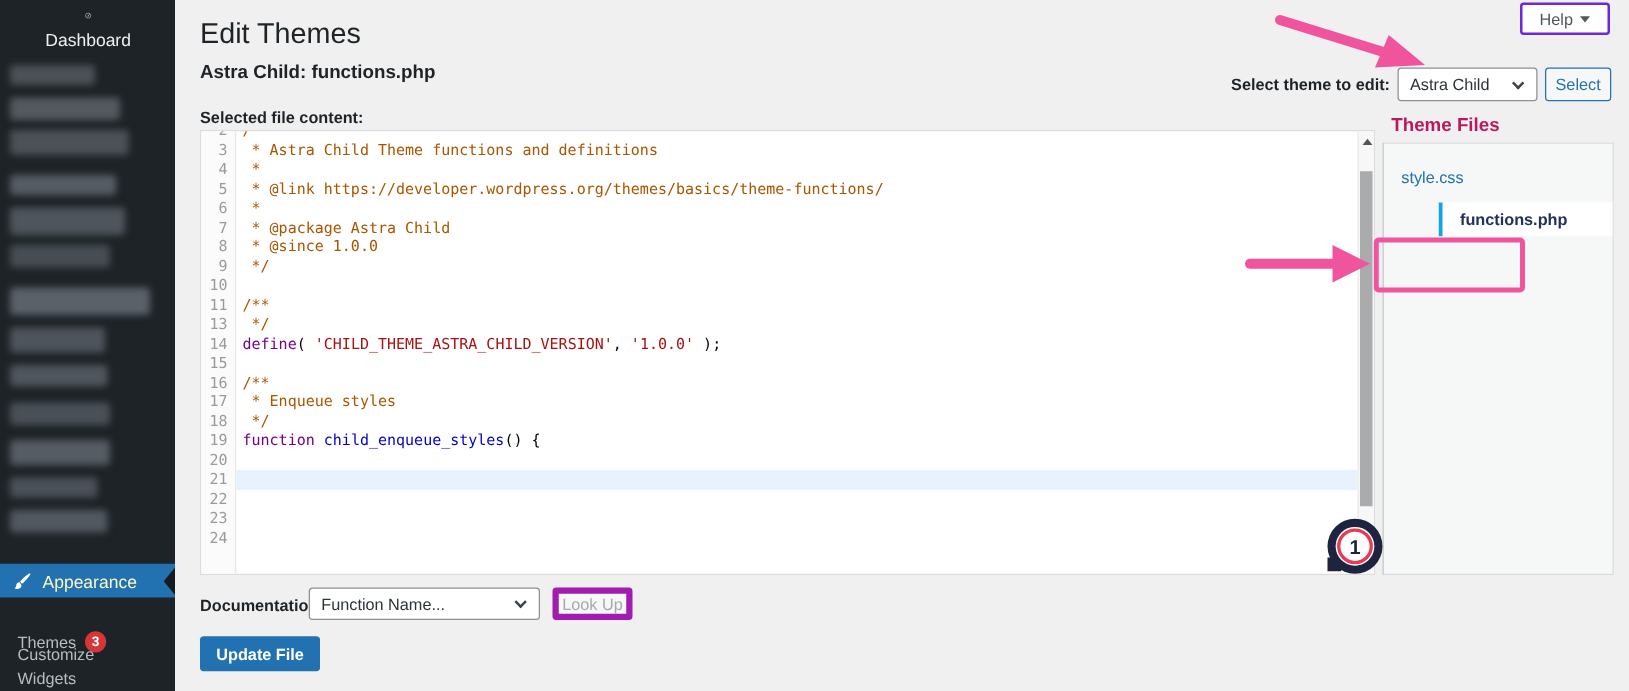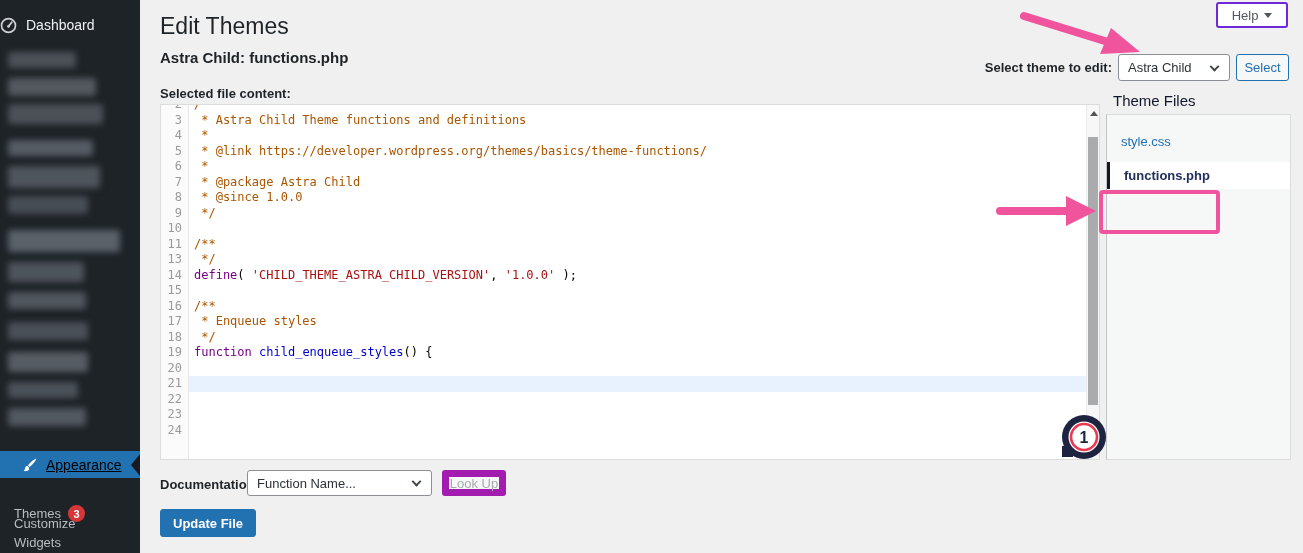--- a/index.html
+++ b/index.html
@@ -2,23 +2,23 @@
 <html><head>
 <meta charset="utf-8">
 <style>
   * { margin:0; padding:0; box-sizing:border-box; }
   html,body { width:1303px; height:553px; }
   body { font-family:"Liberation Sans", sans-serif; background:#f0f0f1; overflow:hidden; }
   #app { position:relative; width:1303px; height:553px; background:#f0f0f1; overflow:hidden; }
 
   
   .sidebar { position:absolute; left:0; top:0; width:140px; height:553px; background:#1d2327; }
-  .menu-item-top { position:absolute; left:0; top:10px; width:130px; height:30px; display:flex; align-items:center; gap:9px; color:#f0f0f1; font-size:14px; }
+  .menu-item-top { position:absolute; left:0; top:10px; width:130px; height:30px; display:flex; align-items:center; gap:9px; padding-left:11px; color:#f0f0f1; font-size:14px;flex-direction:column; }
   .blurbar { position:absolute; left:8px; border-radius:3px; filter:blur(3px); }
-  .appearance { position:absolute; left:0; top:451px; width:140px; height:27px; background:#2271b1; display:flex; align-items:center; gap:8px; padding-left:22px; color:#000000; font-size:14px;text-decoration:underline; }
+  .appearance { position:absolute; left:0; top:451px; width:140px; height:27px; background:#2271b1; display:flex; align-items:center; gap:8px; padding-left:10px; color:#fef9c3; font-size:14px; }
   .appearance .cur-arrow { position:absolute; right:0; top:50%; transform:translateY(-50%); width:0; height:0; border-top:11px solid transparent; border-bottom:11px solid transparent; border-right:9px solid #171b1f; }
   .submenu-item { position:absolute; left:14px; color:#b8bdc2; font-size:13px; display:flex; align-items:center; gap:7px; }
   .badge-count { display:inline-flex; align-items:center; justify-content:center; min-width:17px; height:17px; border-radius:50%; background:#d63638; color:#fff; font-size:11px; font-weight:bold; }
 
   
   .help-tab { position:absolute; left:1216px; top:2px; width:72px; height:26px; background:#fff; border:2px solid #6d28d9; border-radius:3px; display:flex; align-items:center; justify-content:center; gap:6px; font-size:13px; color:#50575e; }
   .help-caret { width:0; height:0; border-left:4px solid transparent; border-right:4px solid transparent; border-top:5px solid #50575e; margin-top:1px; }
   .page-title { position:absolute; left:160px; top:13px; font-size:23px; font-weight:400; color:#1d2327; }
   .file-subtitle { position:absolute; left:160px; top:49px; font-size:15px; font-weight:bold; color:#1d2327; }
   .theme-select-label { position:absolute; left:960px; top:60px; width:152px; text-align:right; font-size:13px; font-weight:bold; color:#1d2327; }
@@ -35,31 +35,31 @@
   .cm-line { display:flex; height:15.5px; }
   .ln { width:28px; padding-right:7px; text-align:right; color:#9a9a9a; flex:none; }
   .cd { flex:1; padding-left:5px; white-space:pre; color:#000; }
   .cm-line.active .cd { background:#e8f2ff; }
   .t-c { color:#aa5500; } .t-k { color:#770088; } .t-d { color:#0000cc; } .t-s { color:#aa1111; } .t-p { color:#000; }
   .ed-scroll { position:absolute; right:0; top:0; bottom:0; width:13px; background:#f7f7f8; border-left:1px solid #ececec; }
   .ed-scroll .up { position:absolute; top:6px; left:3px; width:0; height:0; border-left:4px solid transparent; border-right:4px solid transparent; border-bottom:5px solid #555; }
   .ed-scroll .thumb { position:absolute; top:32px; height:268px; left:1px; width:10px; background:#a9abad; }
 
   
-  .tf-heading { position:absolute; left:1113px; top:92px; font-size:15px; font-weight:normal; color:#0f172a; }
+  .tf-heading { position:absolute; left:1113px; top:92px; font-size:15px; font-weight:bold; color:#be185d; }
   .tf-panel { position:absolute; left:1106px; top:114px; width:185px; height:346px; background:#f6f7f7; border:1px solid #dcdcde; border-left:1px solid #c3c4c7; font-size:13px; color:#50575e; }
   .tf-desc { padding:12px 14px 0 14px; line-height:1.55; }
   a.wp-link { color:#2271b1; text-decoration:none; cursor:pointer; }
   .tf-file { display:block; padding:5px 14px; margin-top:14px; color:#2271b1; }
-  .tf-file.active { margin-top:8px; background:#fff; border-left:3px solid #0f172a; padding:6px 14px; color:#23305a; font-weight:bold; }
+  .tf-file.active { margin-top:8px; background:#fff; border-left:3px solid #0ea5e9; padding:6px 14px; color:#23305a; font-weight:bold;margin-left:44px; }
 
   
   .doc-label { position:absolute; left:160px; top:477px; font-size:13px; font-weight:bold; color:#1d2327; }
   .doc-select { left:247px; top:470px; width:185px; height:26px;text-align:right; }
-  .btn-disabled { position:absolute; left:442px; top:470px; width:64px; height:26px; background:#f6f7f7; border:7px solid #a21caf; border-radius:3px; color:#a7aaad; font-size:13px; display:flex; align-items:center; justify-content:center; }
+  .btn-disabled { position:absolute; left:442px; top:470px; width:64px; height:26px; background:#f6f7f7; border:5px solid #a21caf; border-radius:3px; color:#a7aaad; font-size:13px; display:flex; align-items:center; justify-content:center; }
   .btn-primary { position:absolute; left:160px; top:509px; height:28px; padding:0 12px; background:#2271b1; border:1px solid #2271b1; border-radius:3px; color:#fff; font-size:13px; font-weight:600; display:flex; align-items:center; justify-content:center; }
 
   
   .anno-overlay { position:absolute; left:0; top:0; width:1303px; height:553px; pointer-events:none; z-index:50; }
 </style>
 </head>
 <body>
 
 <div id="app">
 

